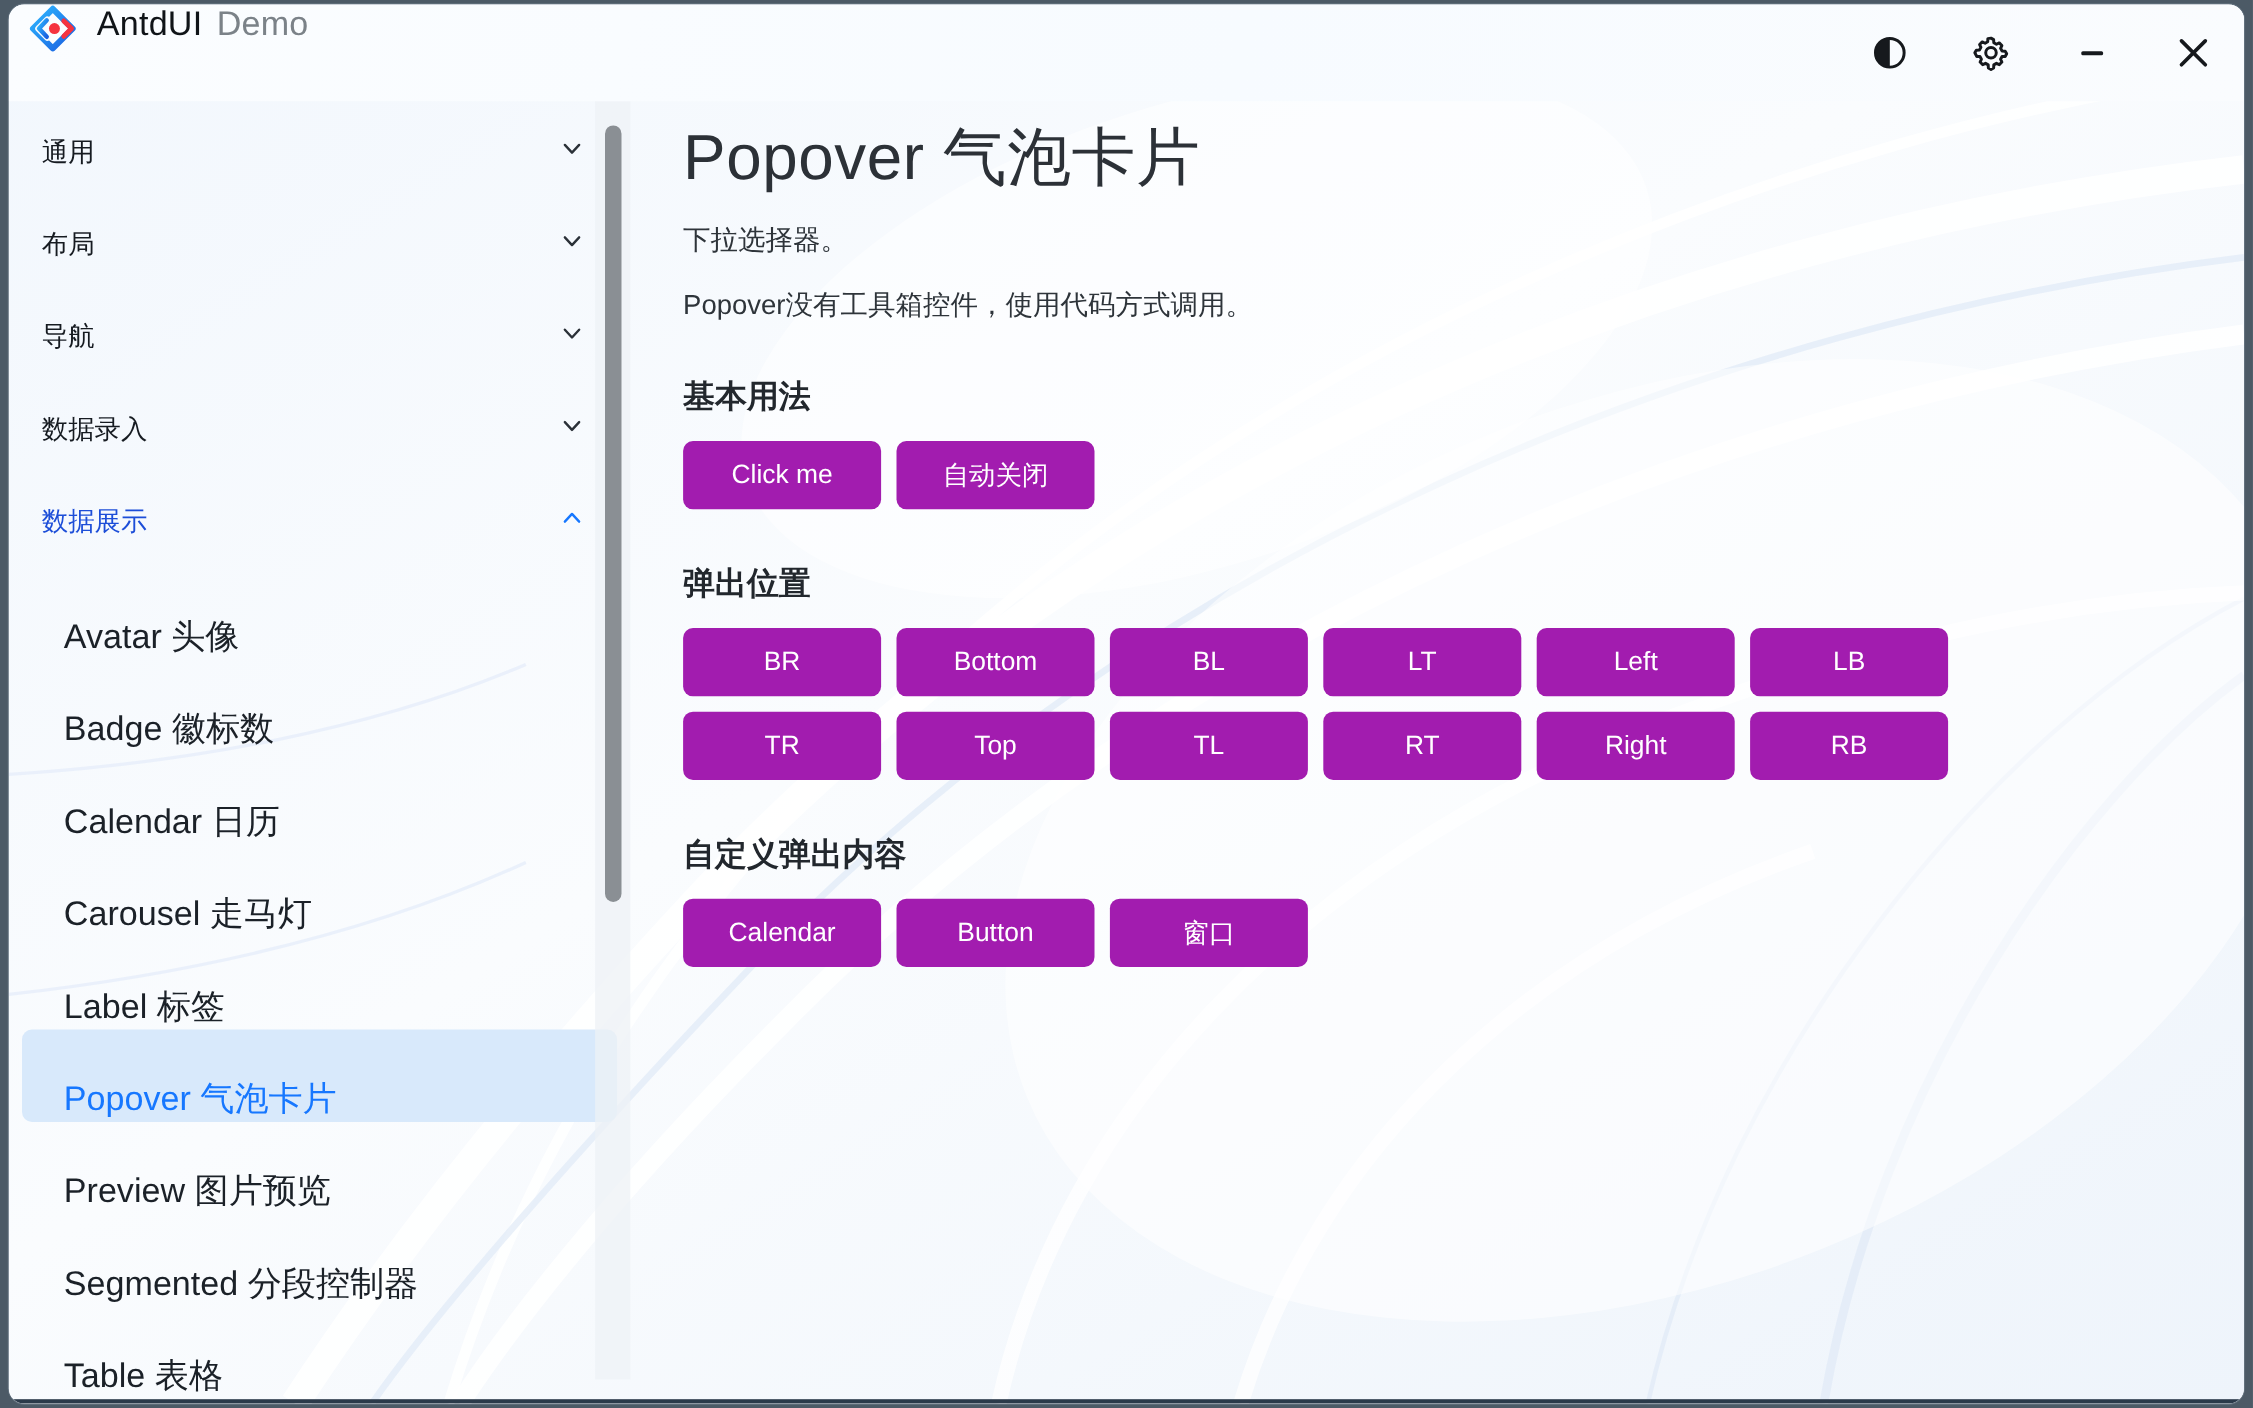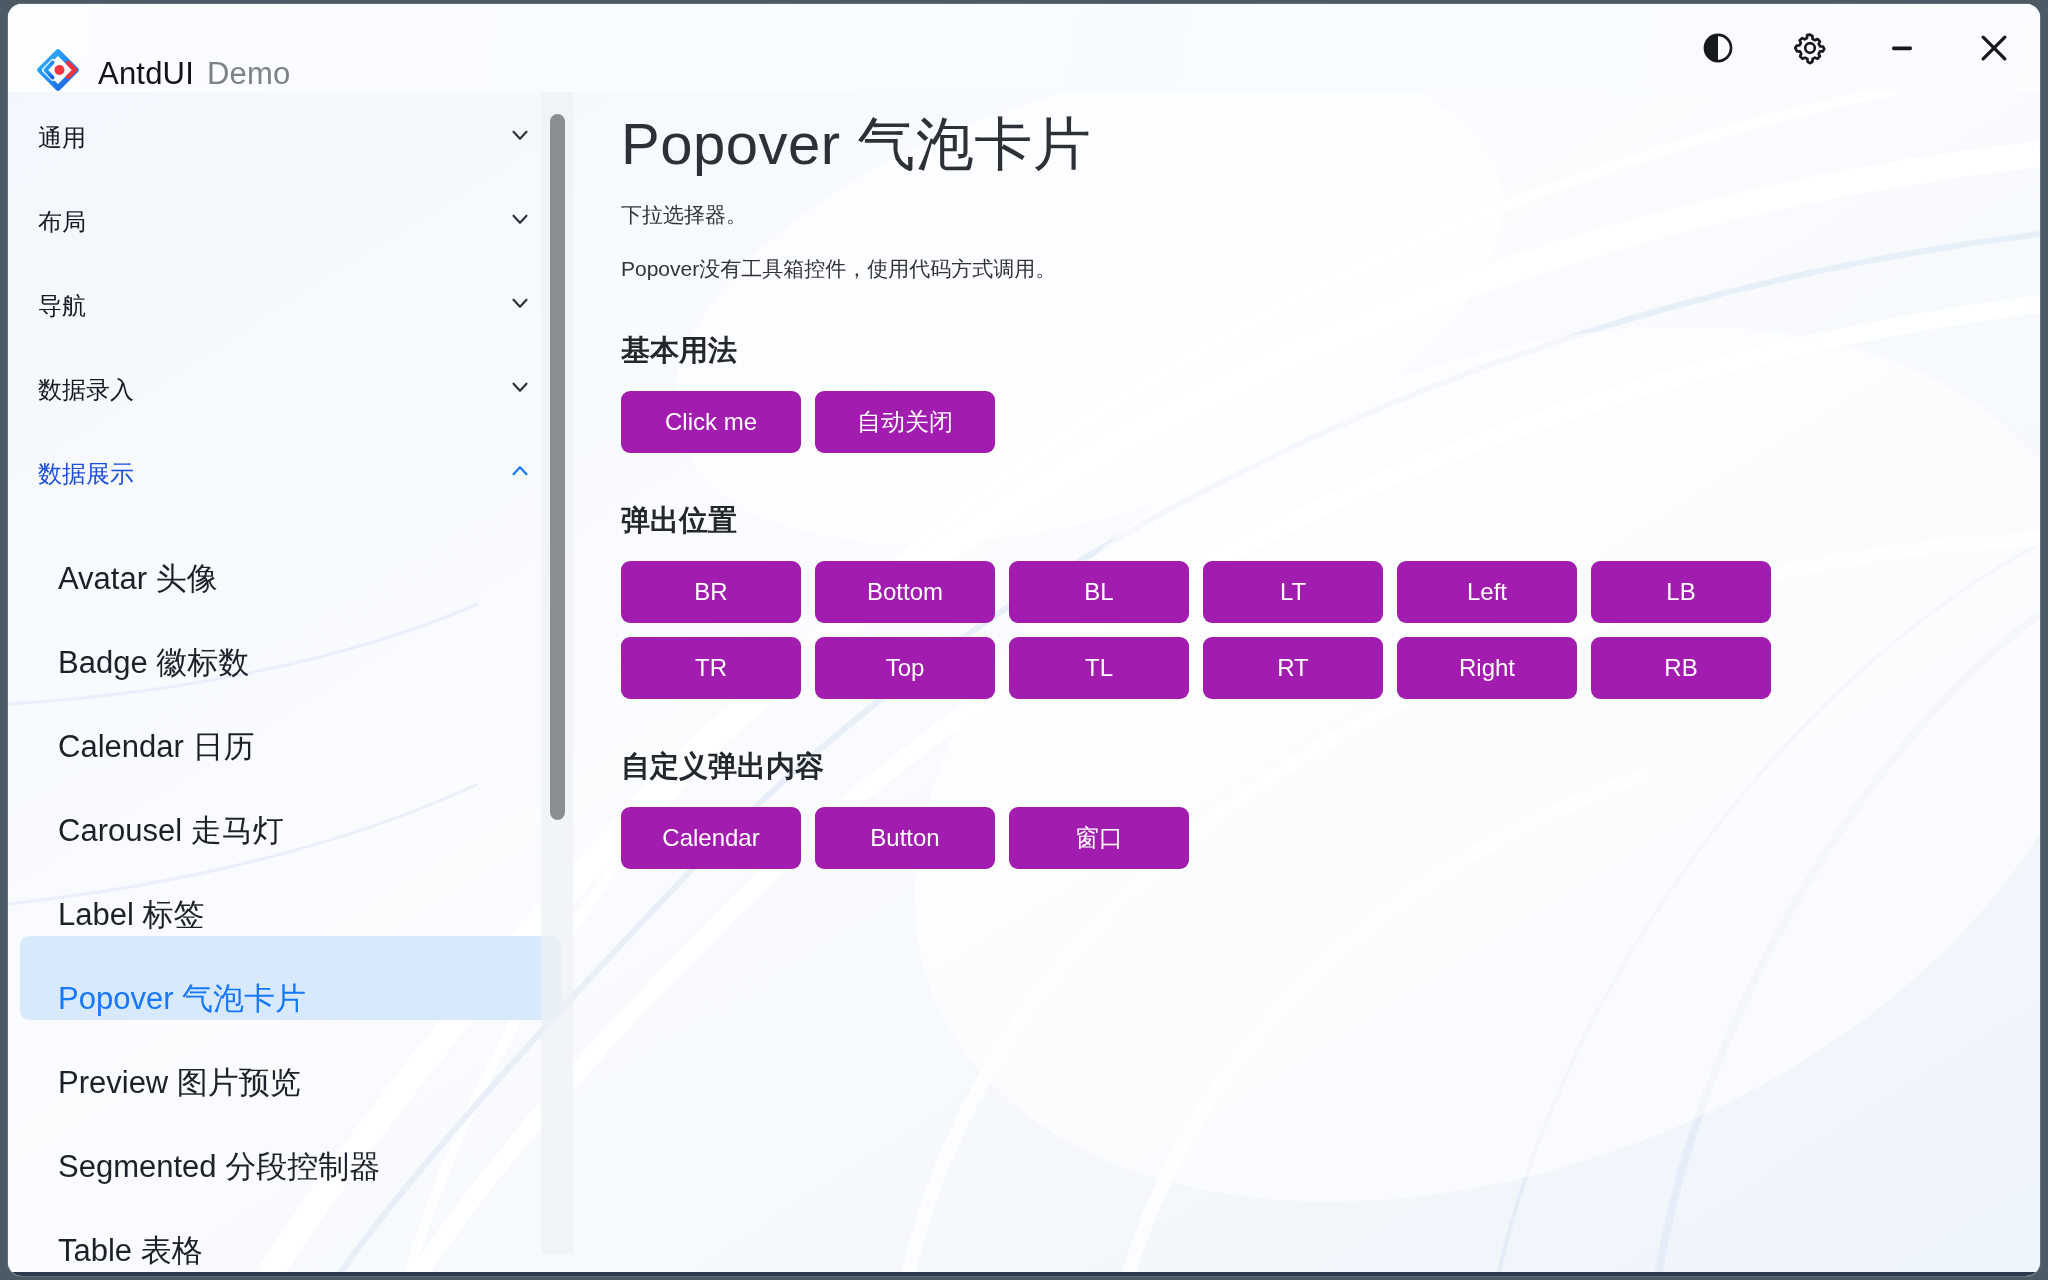--- a/index.html
+++ b/index.html
@@ -17,22 +17,22 @@
     overflow: hidden;
     background: #f7fafd;
     box-shadow: 0 0 0 1px rgba(120,135,150,.5);
   }
   
   #bg-art { position:absolute; inset:0; z-index:0; pointer-events:none; }
   
   #titlebar {
     position: relative; z-index: 3;
     height: 88px;
-    display: flex; align-items: flex-end;
-    padding-left: 28px;
+    display: flex; align-items: flex-start;
+    padding-left: 18px;
     background: linear-gradient(100deg,#fbfdff 0%, #f7fbff 55%, #fafcfe 100%);
   }
   #logo-mark { width: 44px; height: 44px; flex: 0 0 44px; }
   .title-text {
     font-size: 31px; letter-spacing: .2px;
     margin-left: 18px;
   }
   .title-app { color: #101418; }
   .title-sub { color: #7b8288; margin-left: 13px; }
   #window-controls {
@@ -94,21 +94,21 @@
     padding: 10px 0 0 48px;
     overflow: hidden;
   }
   #page-title {
     font-size: 58px; font-weight: 400;
     color: #2c3137; letter-spacing: .5px;
     line-height: 1.25;
     margin-top: 6px;
   }
   .page-desc {
-    font-size: 21px; color: #2e343a;
+    font-size: 25px; color: #2e343a;
     margin-top: 20px;
   }
   .page-desc.second { margin-top: 26px; }
   .section-title {
     font-size: 29px; color: #22272d;
     margin-top: 48px; margin-bottom: 20px;
   }
   .btn-row { display: flex; gap: 14px; margin-bottom: 14px; }
   .btn {
     height: 62px; min-width: 140px;

